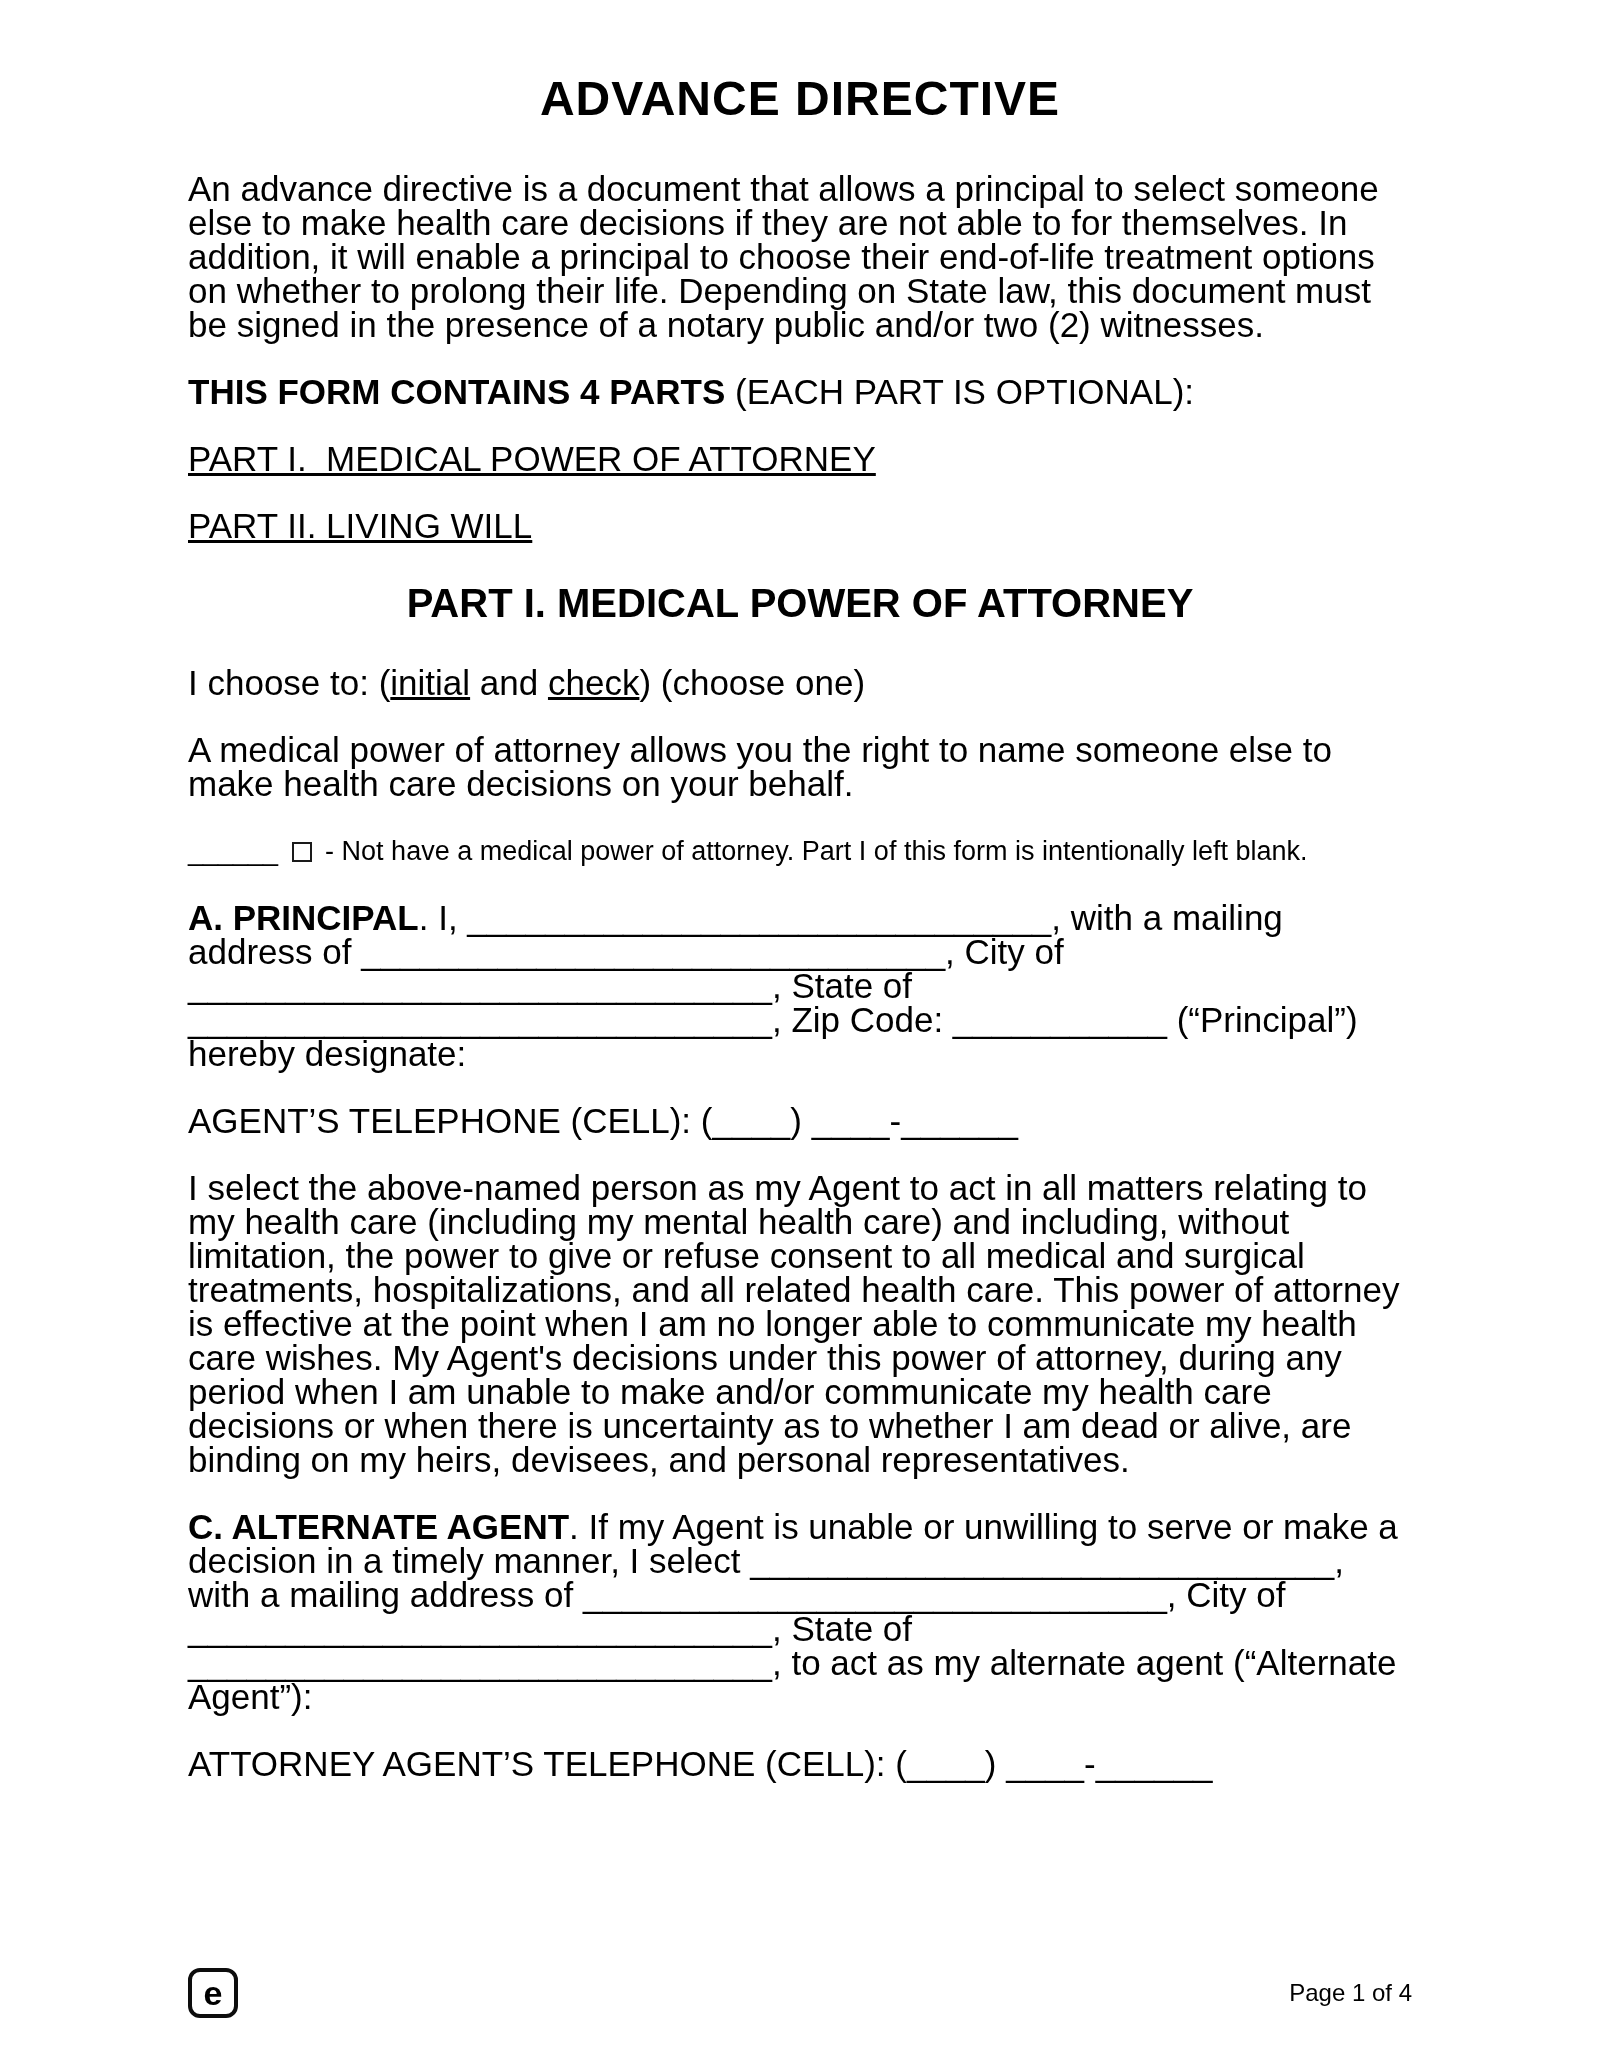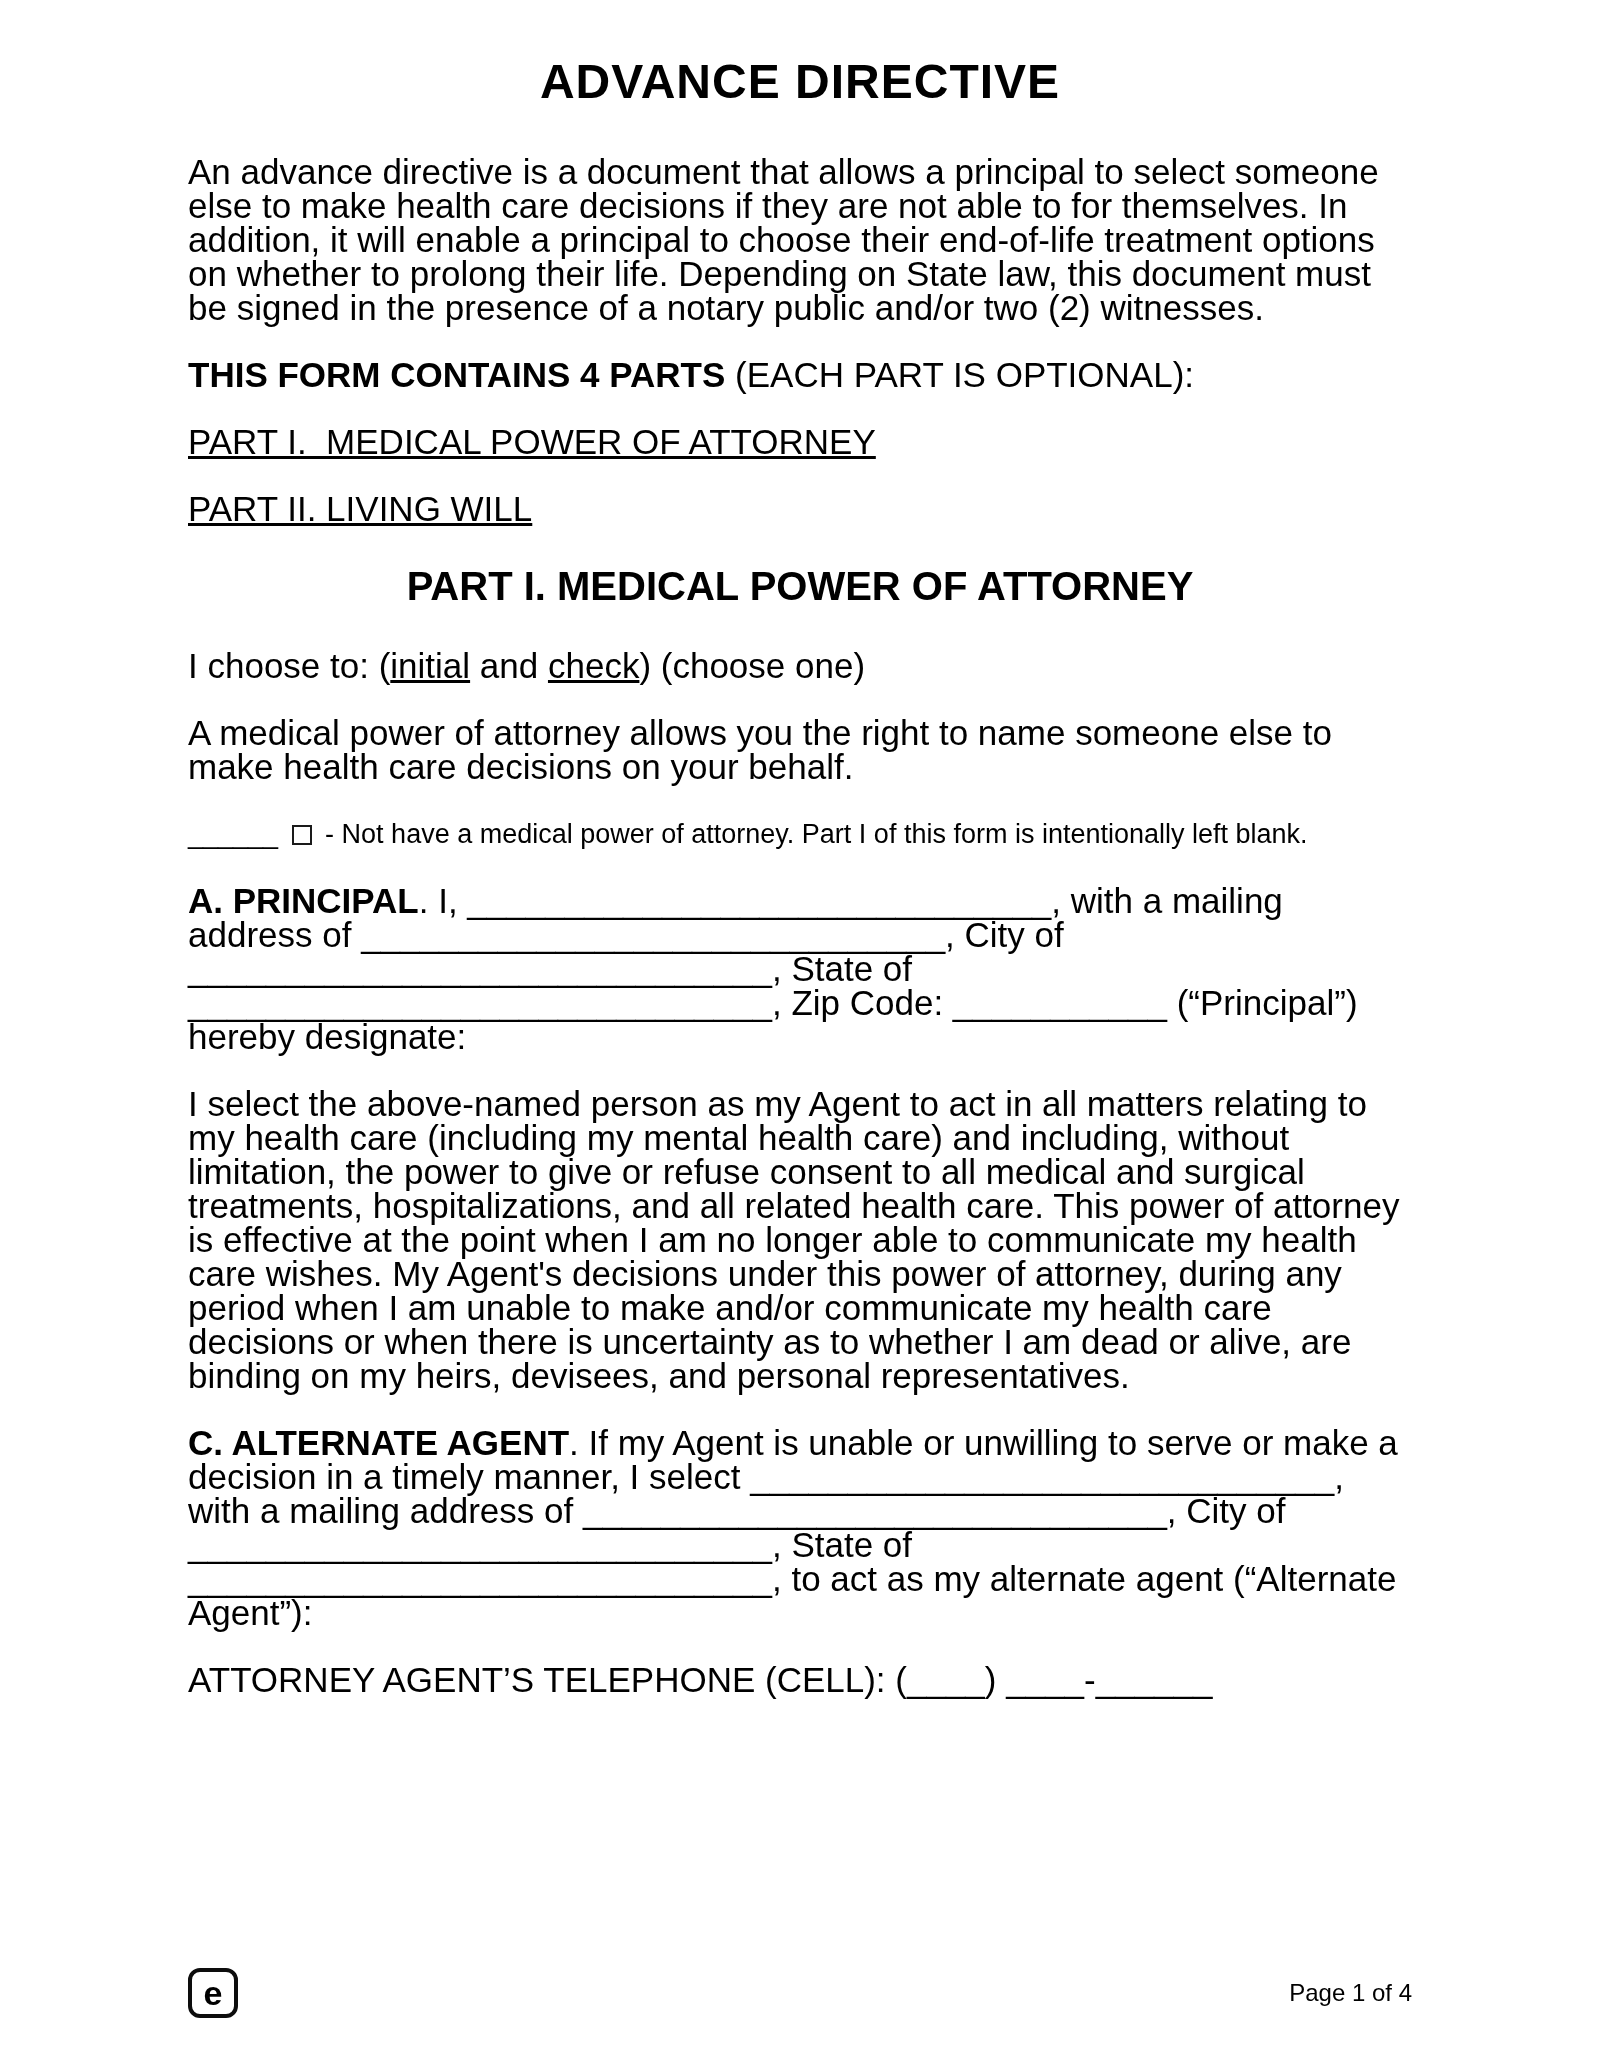--- a/index.html
+++ b/index.html
@@ -7,21 +7,21 @@
     width: 1600px;
     height: 2070px;
     background: #ffffff;
     color: #000000;
     font-family: "Liberation Sans", sans-serif;
     position: relative;
     box-sizing: border-box;
     overflow: hidden;
   }
   .page {
-    padding: 42px 188px 0 188px;
+    padding: 59px 188px 0 188px;
   }
   .doc-title {
     font-size: 48px;
     font-weight: bold;
     text-align: center;
     margin: 12px 0 46px 0;
     letter-spacing: 1px;
   }
   .para {
     font-size: 35px;
@@ -97,20 +97,21 @@
 
   <p class="para">A medical power of attorney allows you the right to name someone else to make health care decisions on your behalf.</p>
 
   <div class="options">
     <div class="option-line"><span>______ </span><span class="checkbox"></span><span> - Not have a medical power of attorney. Part I of this form is intentionally left blank.</span></div>
   </div>
 
   <p class="para"><span class="bold">A. PRINCIPAL</span><span>. I, ______________________________, with a mailing address of ______________________________, City of ______________________________, State of ______________________________, Zip Code: ___________ (“Principal”) hereby designate:</span></p>
 
 
+  <p class="para">AGENT’S TELEPHONE (CELL): (____) ____-______</p>
 
   <p class="para">I select the above-named person as my Agent to act in all matters relating to my health care (including my mental health care) and including, without limitation, the power to give or refuse consent to all medical and surgical treatments, hospitalizations, and all related health care. This power of attorney is effective at the point when I am no longer able to communicate my health care wishes. My Agent's decisions under this power of attorney, during any period when I am unable to make and/or communicate my health care decisions or when there is uncertainty as to whether I am dead or alive, are binding on my heirs, devisees, and personal representatives.</p>
 
   <p class="para"><span class="bold">C. ALTERNATE AGENT</span><span>. If my Agent is unable or unwilling to serve or make a decision in a timely manner, I select ______________________________, with a mailing address of ______________________________, City of ______________________________, State of ______________________________, to act as my alternate agent (“Alternate Agent”):</span></p>
 
   <p class="para">ATTORNEY AGENT’S TELEPHONE (CELL): (____) ____-______</p>
 
 </div>
 
 <div class="footer">

